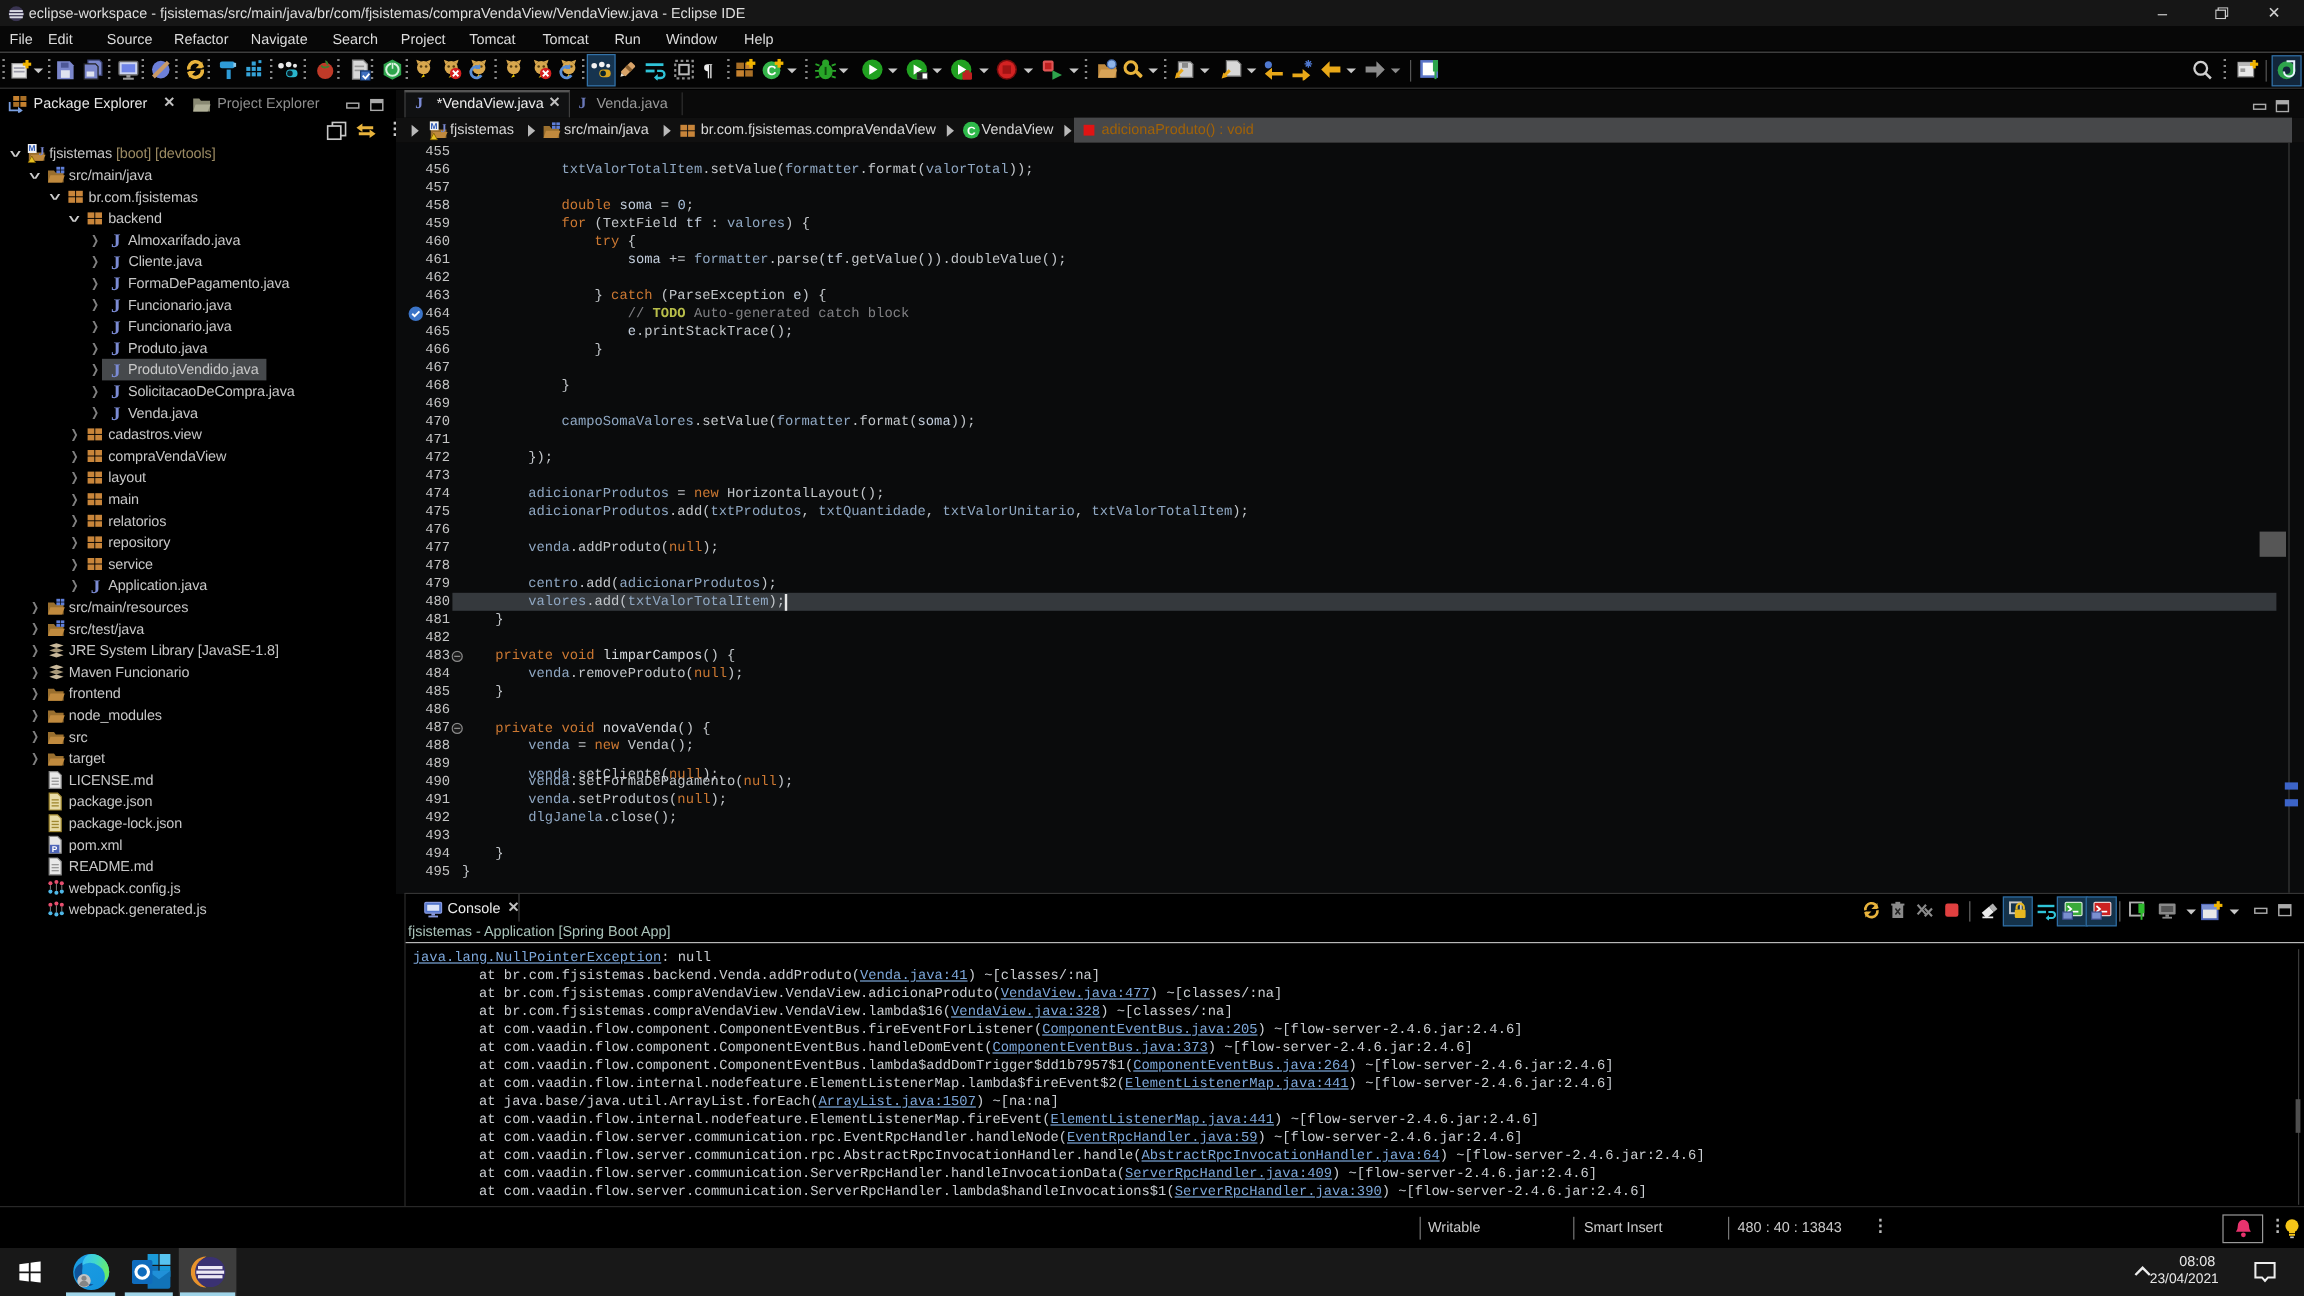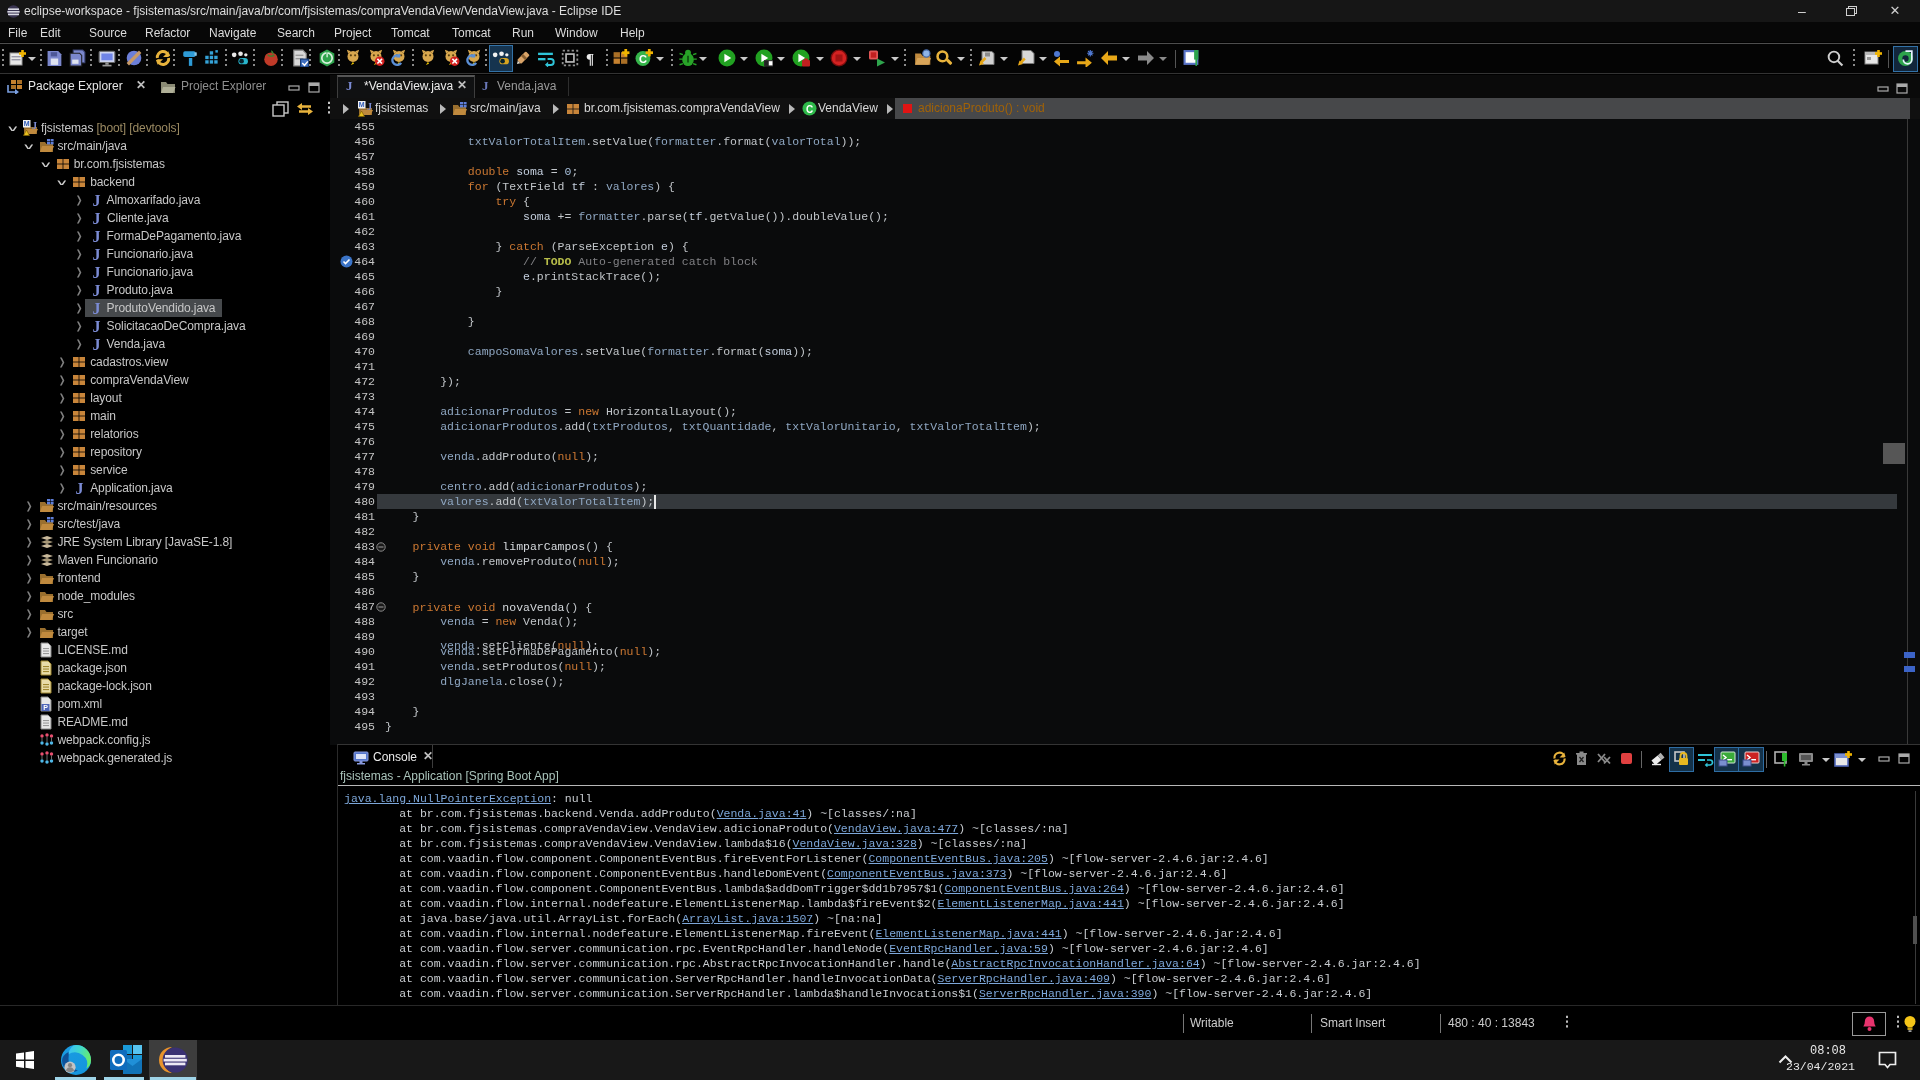--- a/index.html
+++ b/index.html
@@ -35,21 +35,21 @@
 .v{color:#c3cedd;}
 .n{color:#a8c0dc;}
 .c{color:#808084;}
 .t{color:#b8be4a;font-weight:bold;}
 .m{color:#d6dade;}
 #console{position:absolute;left:7px;top:669px;width:1583px;height:261px;background:#000;border-top:1px solid #343434;border-left:1px solid #2a2a2a;}
 .con{position:absolute;font-family:"Liberation Mono",monospace;font-size:11.5px;color:#c9cdd1;white-space:pre;}
 .lk{color:#7da7d9;text-decoration:underline;}
 #status{left:0;top:1005px;width:1920px;height:35px;background:#000;border-top:1px solid #282828;color:#cccccc;font-size:12px;}
 .svsep{position:absolute;top:8px;width:1px;height:19px;background:#777;}
-#taskbar{left:0;top:1040px;width:1920px;height:40px;background:#181818;color:#e8e8e8;font-family:Liberation Mono, monospace;}
+#taskbar{left:0;top:1040px;width:1920px;height:40px;background:#181818;color:#e8e8e8;}
 .ul{position:absolute;top:37px;height:3px;background:#9fd4e8;}
 .winbtn{position:absolute;top:0;width:46px;height:22px;color:#cfcfcf;font-size:13px;text-align:center;line-height:22px;}
 svg{display:block;}
 </style></head><body>
 <div class="a" id="title">
  <svg class="a" style="left:7px;top:5px" width="13" height="13" viewBox="0 0 13 13">
   <circle cx="6.5" cy="6.5" r="6.2" fill="#3a3552"></circle>
   <rect x="1" y="3.4" width="11" height="1.6" fill="#d8d8e2"></rect>
   <rect x="0.4" y="6" width="12.2" height="1.6" fill="#d8d8e2"></rect>
   <rect x="1" y="8.6" width="11" height="1.6" fill="#d8d8e2"></rect>

